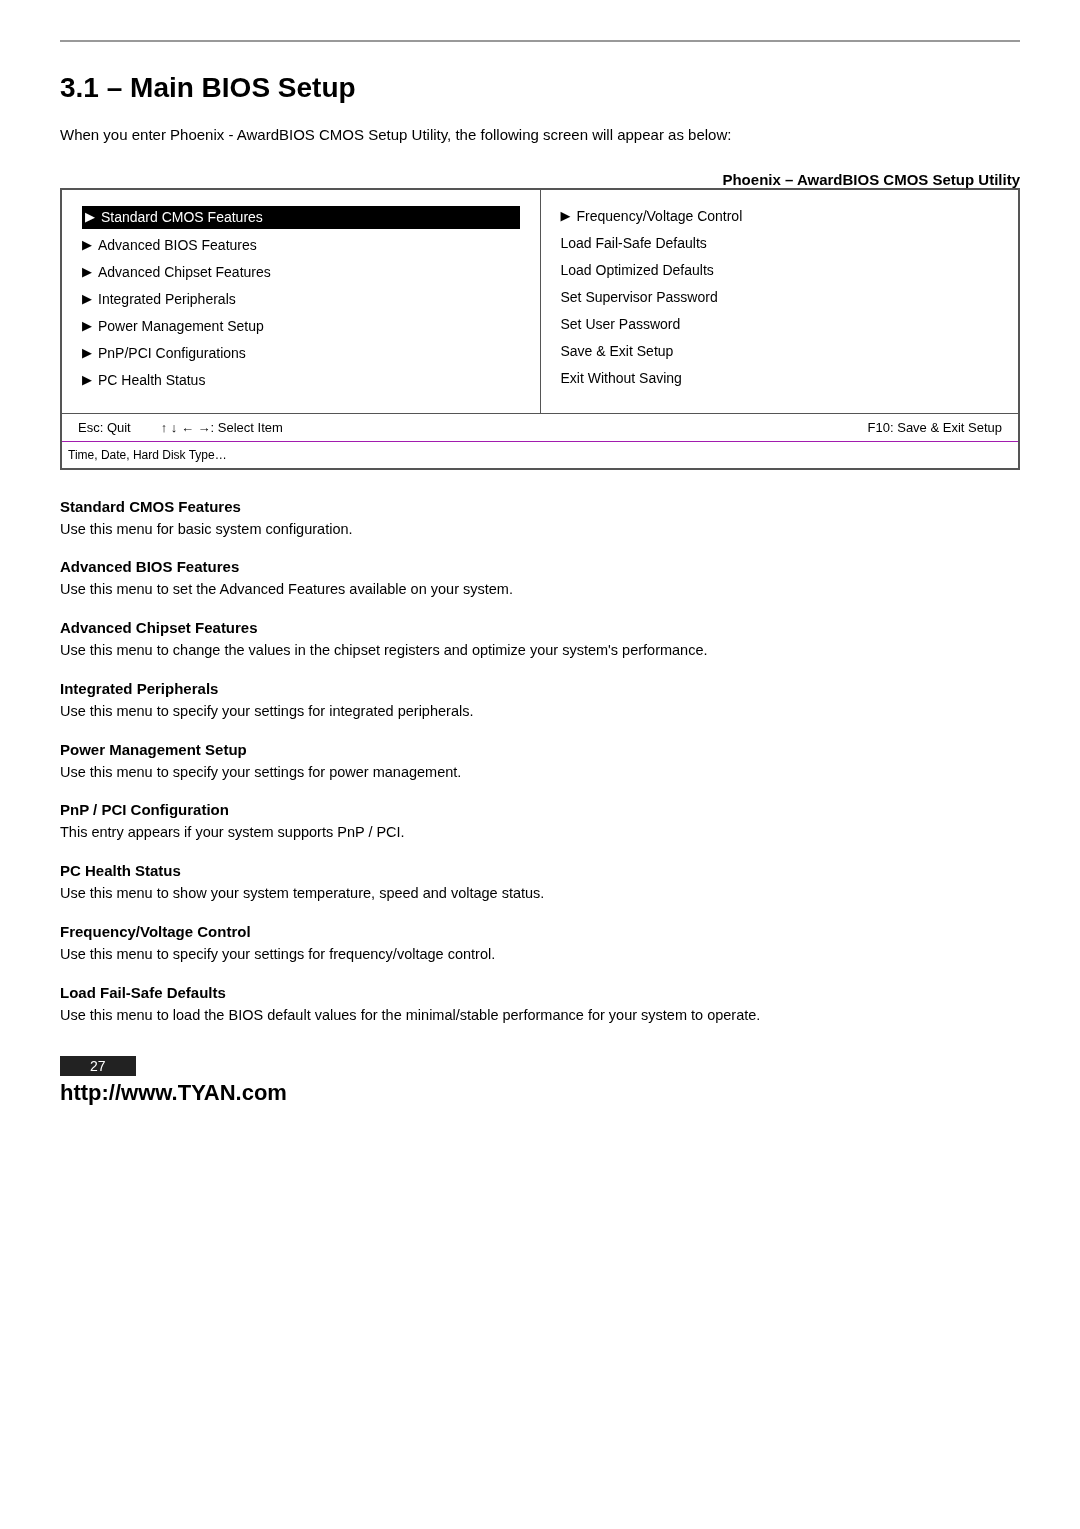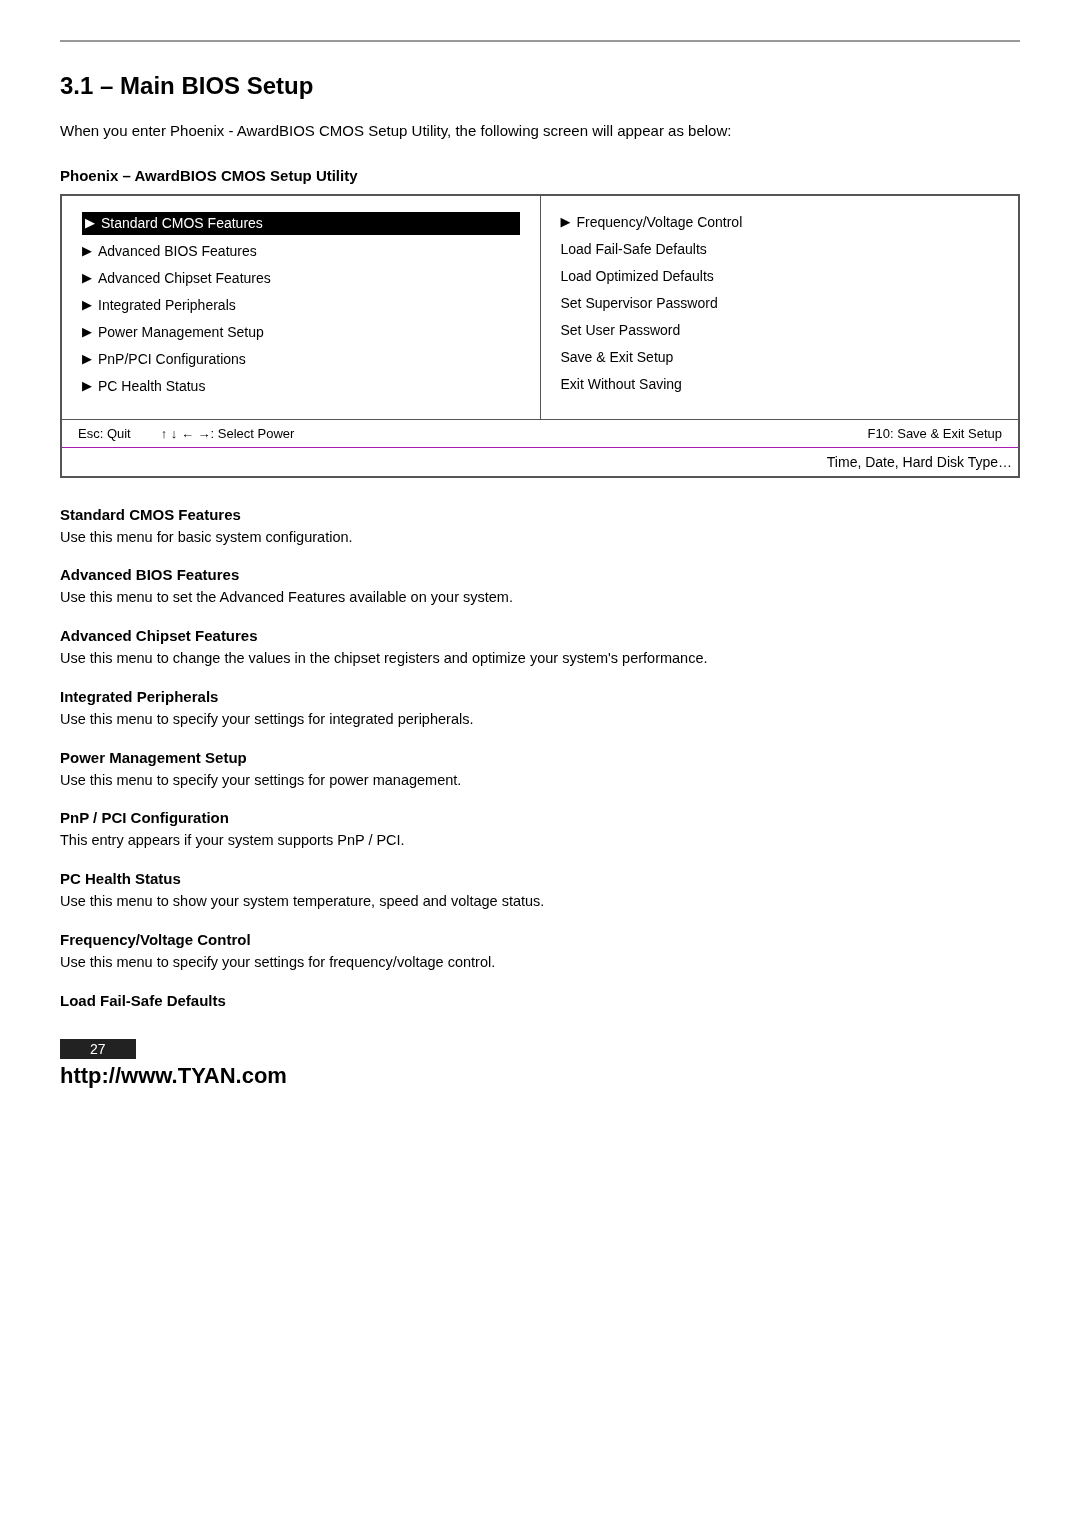--- a/index.html
+++ b/index.html
@@ -12,40 +12,40 @@
       min-height: 1529px;
       padding: 40px 60px 40px 60px;
     }
 
     .top-border {
       border-top: 2px solid #999;
       margin-bottom: 30px;
     }
 
     .page-title {
-      font-size: 24px;
+      font-size: 28px;
       font-weight: bold;
       margin-bottom: 20px;
     }
 
     .intro-text {
       font-size: 15px;
       line-height: 1.5;
       margin-bottom: 24px;
     }
 
     .bios-box-wrapper {
       margin-bottom: 28px;
     }
 
     .bios-box-title {
-      text-align: left;
-      font-weight: bold;
-      font-size: 15px;
-      margin-bottom: 10px;
+      text-align: right;
+      font-weight: bold;
+      font-size: 15px;
+      margin-bottom: 0;
     }
 
     .bios-box {
       border: 2px solid #555;
       width: 100%;
     }
 
     .bios-box-content {
       display: flex;
       border-bottom: 1px solid #555;
@@ -107,23 +107,23 @@
     .bios-footer-arrows {
       margin-right: 10px;
     }
 
     .bios-footer-f10 {
       margin-left: auto;
       text-align: center;
     }
 
     .bios-status-bar {
-      text-align: right;
+      text-align: left;
       padding: 6px;
-      font-size: 14px;
+      font-size: 12px;
     }
 
     .section-item {
       margin-bottom: 18px;
     }
 
     .section-heading {
       font-weight: bold;
       font-size: 15px;
       margin-bottom: 4px;
@@ -209,21 +209,21 @@
           <div class="bios-right-item"><span>Load Fail-Safe Defaults</span></div>
           <div class="bios-right-item"><span>Load Optimized Defaults</span></div>
           <div class="bios-right-item"><span>Set Supervisor Password</span></div>
           <div class="bios-right-item"><span>Set User Password</span></div>
           <div class="bios-right-item"><span>Save &amp; Exit Setup</span></div>
           <div class="bios-right-item"><span>Exit Without Saving</span></div>
         </div>
     </div>
     <div class="bios-footer-row">
       <span class="bios-footer-esc">Esc:  Quit</span>
-      <span class="bios-footer-arrows">↑ ↓ ← →: Select Power</span>
+      <span class="bios-footer-arrows">↑ ↓ ← →: Select Item</span>
       <span class="bios-footer-f10">F10:  Save &amp; Exit Setup</span>
     </div>
     <div class="bios-status-bar">Time, Date, Hard Disk Type…</div>
   </div>
 </div>
 
 <div id="sections-container">
     <div class="section-item">
       <div class="section-heading">Standard CMOS Features</div>
       <div class="section-text">Use this menu for basic system configuration.</div>
@@ -251,19 +251,20 @@
     <div class="section-item">
       <div class="section-heading">PC Health Status</div>
       <div class="section-text">Use this menu to show your system temperature, speed and voltage status.</div>
     </div>
     <div class="section-item">
       <div class="section-heading">Frequency/Voltage Control</div>
       <div class="section-text">Use this menu to specify your settings for frequency/voltage control.</div>
     </div>
     <div class="section-item">
       <div class="section-heading">Load Fail-Safe Defaults</div>
+      <div class="section-text">Use this menu to load the BIOS default values for the minimal/stable performance for your system to operate.</div>
     </div>
   </div>
 
 <div class="page-footer">
   <div class="page-number-bar">27</div><br>
   <span class="page-url">http://www.TYAN.com</span>
 </div>
 
 </body></html>

